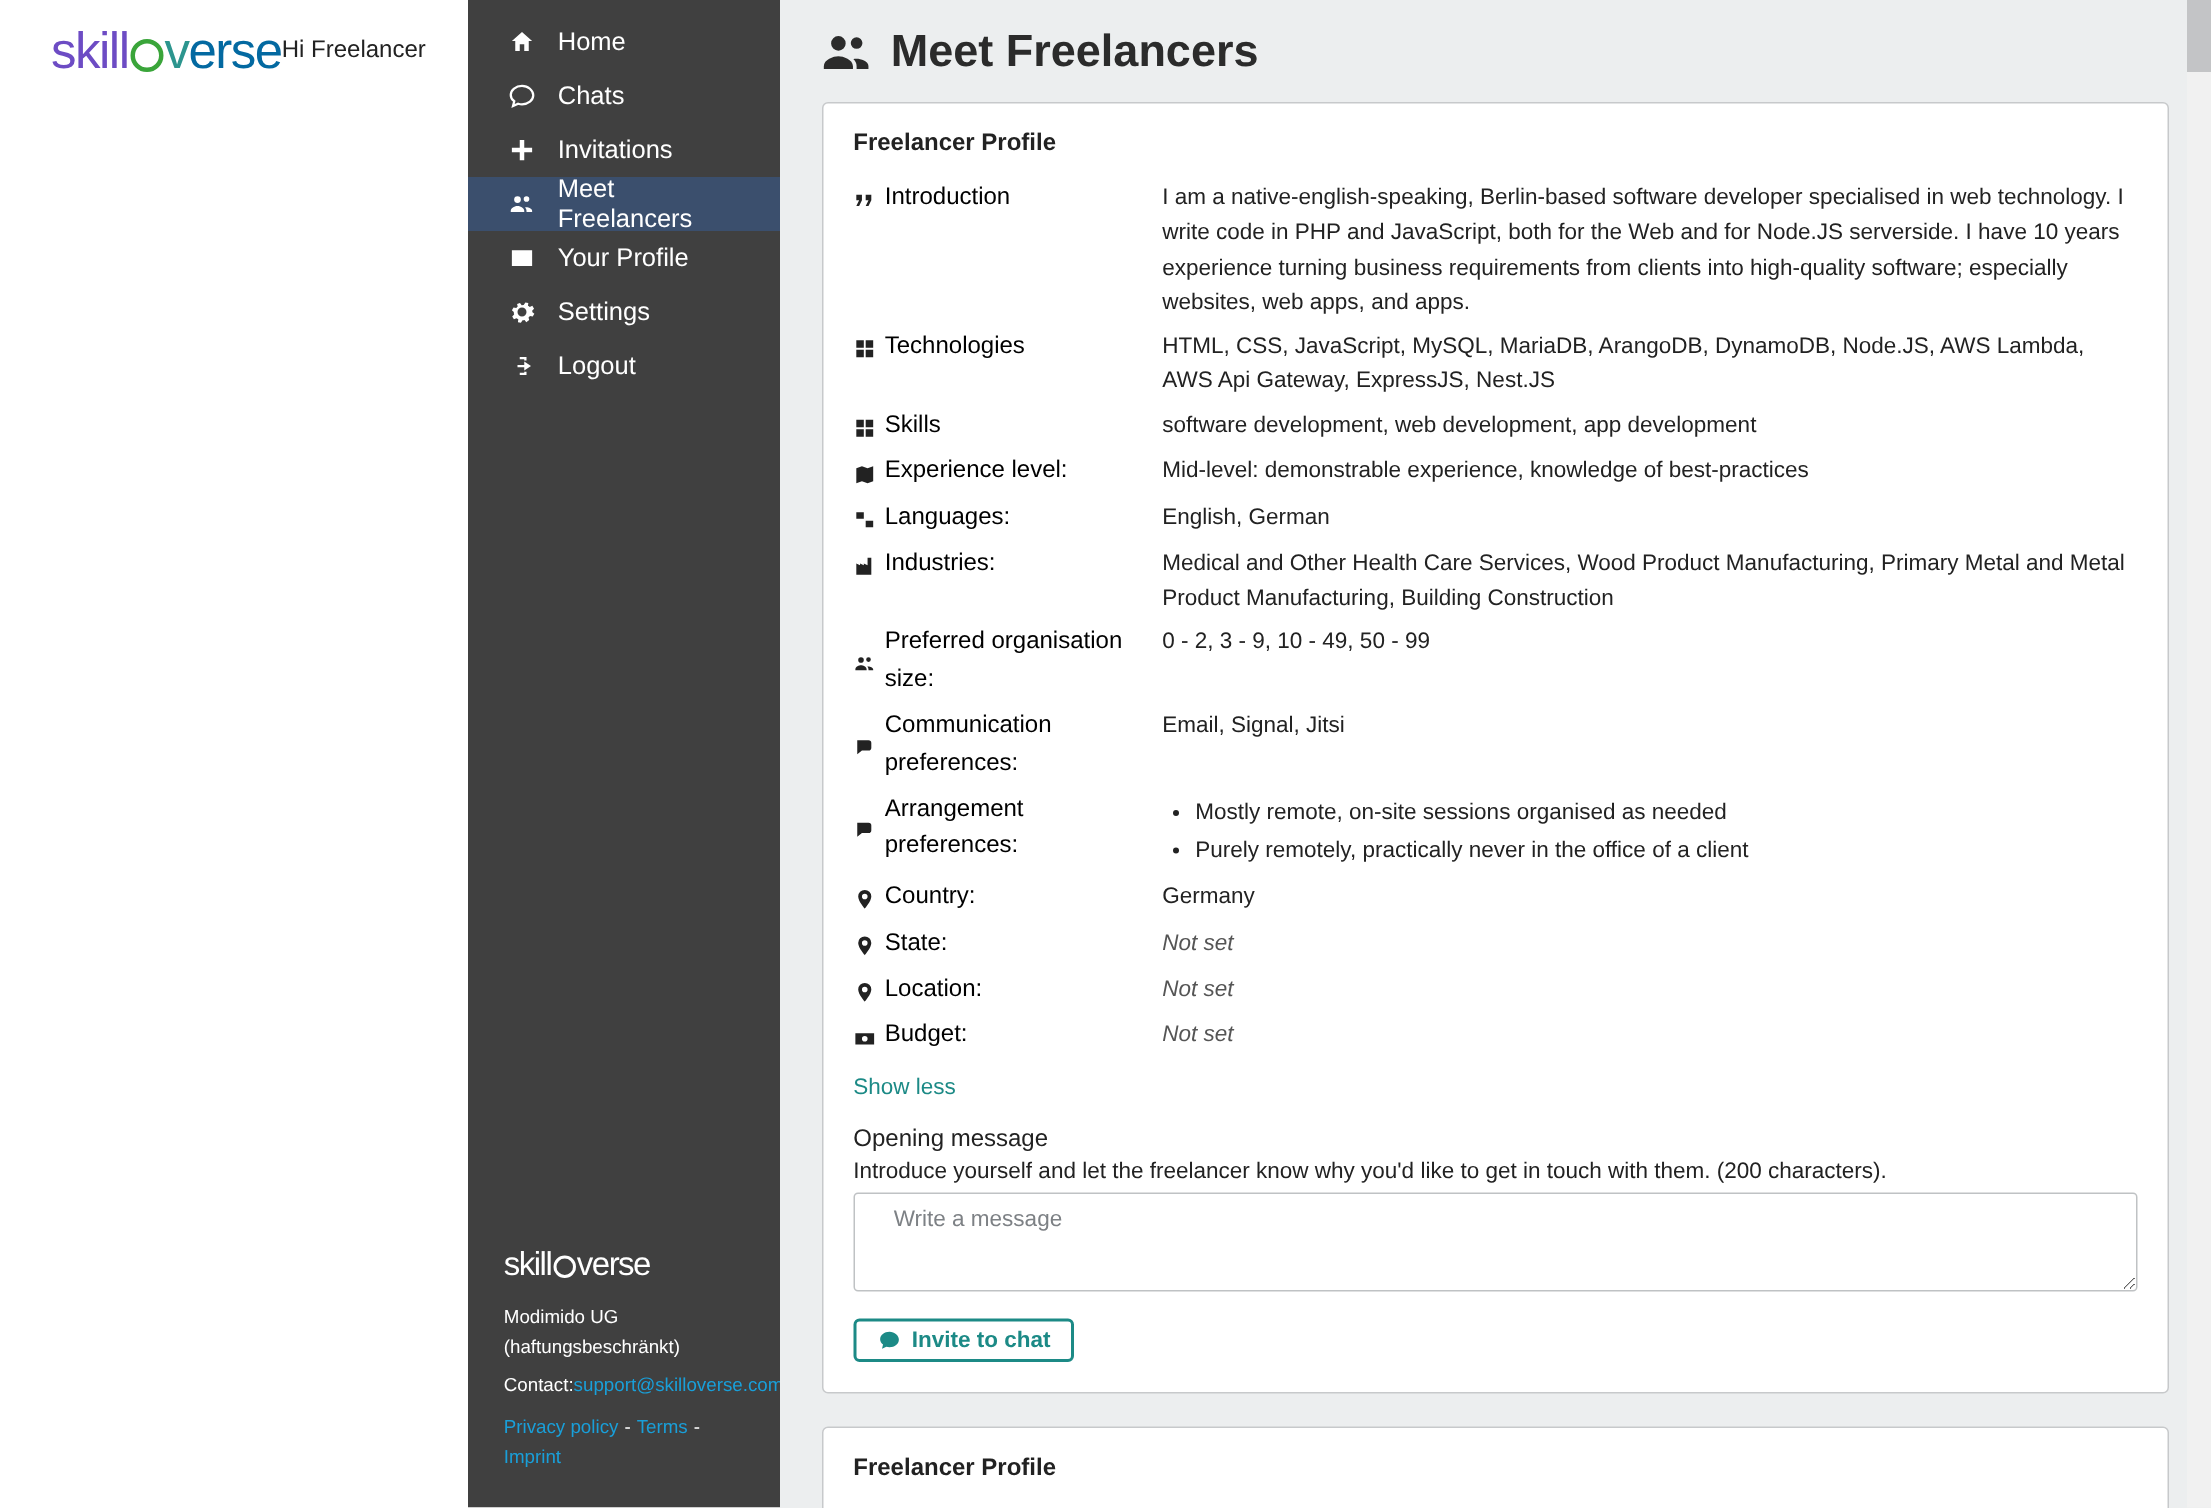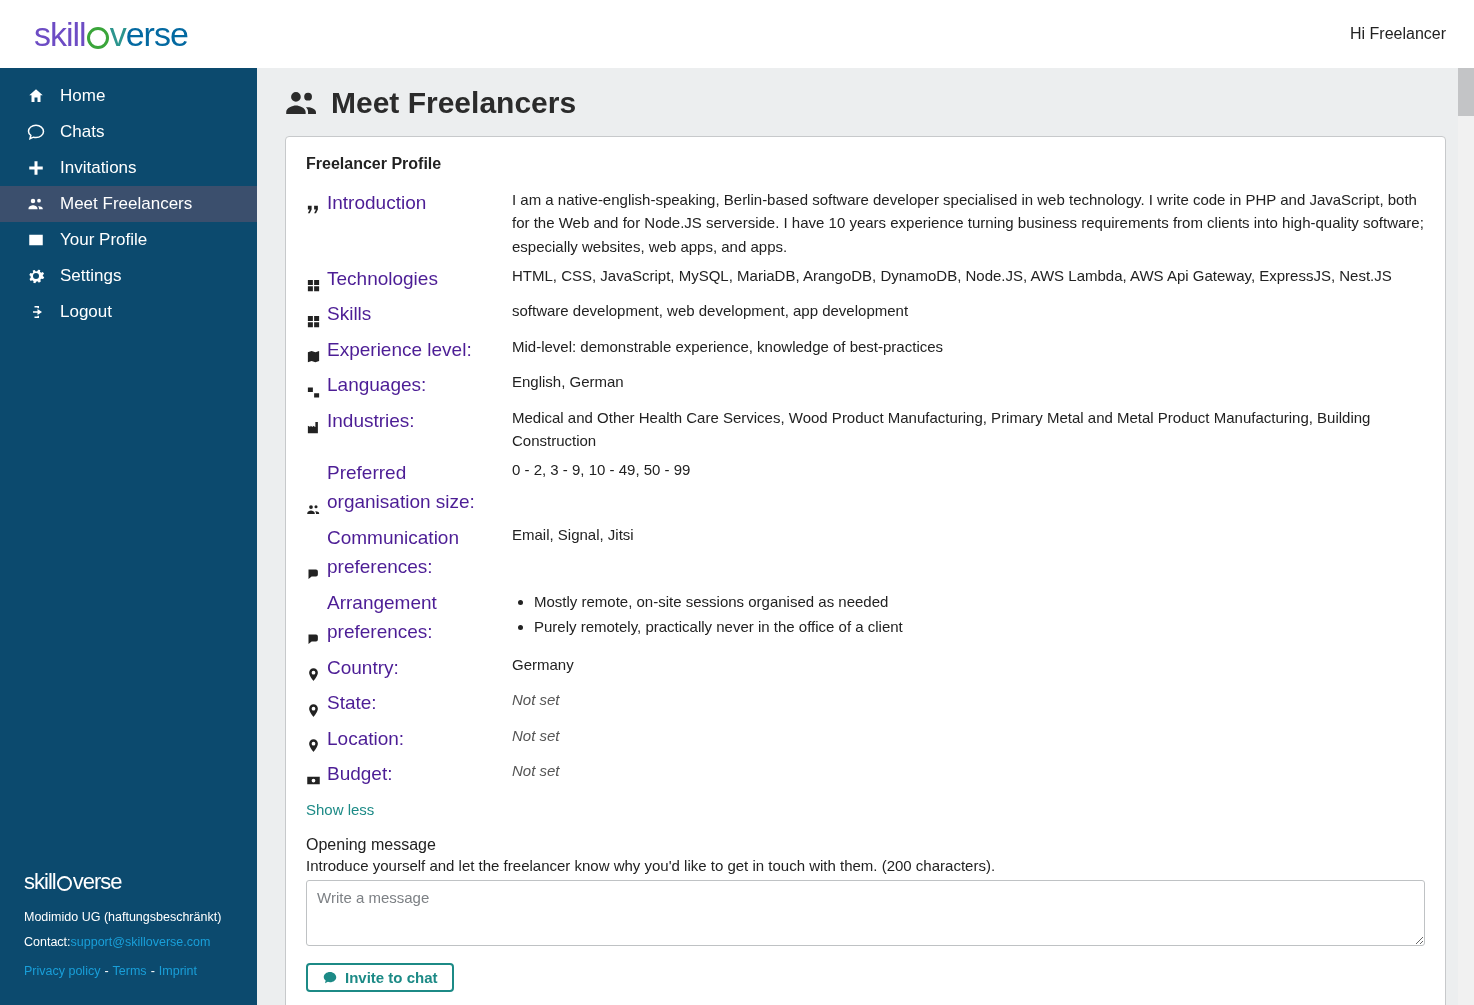--- a/index.html
+++ b/index.html
@@ -1,54 +1,54 @@
 <!DOCTYPE html>
 <html><head>
 <meta charset="utf-8">
 <style>
 *{box-sizing:border-box;margin:0;padding:0}
 body{font-family:"Segoe UI",-apple-system,Helvetica,Arial,sans-serif;font-size:15px;color:#222;background:#fff;overflow:hidden}
-.app{display:flex;flex-direction:column;height:1005px;width:1474px}
+.app{display:flex;height:1005px;width:1474px}
 .topbar{height:68px;display:flex;align-items:center;justify-content:space-between;padding:0 28px 0 34px;background:#fff}
 .logo{font-family:'Helvetica Neue',sans-serif;font-size:34px;font-weight:400;letter-spacing:-1px;display:flex;align-items:baseline}
 .logo .a{color:#6d4cc4}
 .logo .b{color:#2c958e}
 .logo .c{color:#0369a1}
 .logo .bigO{display:inline-block;width:22px;height:22px;border:3px solid #3aa53a;border-radius:50%;margin:0 1px;position:relative;top:3px}
 .greeting{font-size:16px;color:#222}
 .body{flex:1;display:flex;min-height:0}
-.sidebar{width:257px;background:#0c4a6e;color:#fff;display:flex;flex-direction:column}
+.sidebar{width:208px;background:#404040;color:#fff;display:flex;flex-direction:column}
 .nav{list-style:none;padding-top:10px}
 .nav li{display:flex;align-items:center;height:36px;padding:0 16px 0 24px;font-size:17px;cursor:pointer}
 .nav li.active{background:#3b4f6d}
 .nav .icon{width:24px;display:inline-flex;justify-content:center;margin-right:12px}
 .nav svg{fill:#fff;width:18px;height:18px}
 .sidefoot{margin-top:auto;padding:12px 24px 24px;font-size:12.5px;line-height:1.55;color:#fff}
 .sidefoot .logo{font-size:22px;margin-bottom:6px}
 .sidefoot .logo .bigO{width:15px;height:15px;border-width:2px;top:2px}
 .sidefoot a{color:#199fd9;text-decoration:none}
 .sidefoot .row{color:#fff}
 .sidefoot .links{margin-top:6px}
 .sidefoot .links span.sep{color:#fff;margin:0 4px}
 .main{flex:1;background:#eceeef;overflow-y:auto;padding:18px 28px 28px 28px;position:relative}
 .main h1{font-size:30px;font-weight:800;color:#2b2b2b;display:flex;align-items:center;gap:12px;margin-bottom:16px}
 .main h1 svg{width:34px;height:28px;fill:#2b2b2b}
 .card{background:#fff;border:1px solid #c7c9cb;border-radius:4px;padding:18px 20px 20px;margin-bottom:22px}
 .card h3{font-size:16px;font-weight:700;margin-bottom:12px;color:#222}
 .row{display:flex;align-items:flex-start;padding:3px 0;line-height:1.55}
-.row .lab{width:206px;min-width:206px;display:flex;align-items:flex-end;gap:6px;font-size:19px;color:#4c1d95}
+.row .lab{width:206px;min-width:206px;display:flex;align-items:center;gap:6px;font-size:16px;color:#000000}
 .row .lab svg{width:15px;height:15px;fill:#222;flex-shrink:0;margin-top:3px}
 .row .val{flex:1;font-size:15px;color:#222}
 .row .val.muted{font-style:italic;color:#555}
 .row ul{list-style:disc;padding-left:22px}
 .row ul li{margin:2px 0}
 .showless{color:#1c8a86;font-weight:400;font-size:15px;margin-top:10px;display:inline-block;cursor:pointer}
 .opening h4{font-size:16px;font-weight:400;margin-top:18px;margin-bottom:3px}
 .opening p{font-size:15px;margin-bottom:6px}
-textarea{width:100%;height:66px;border:1px solid #bfc2c4;border-radius:3px;padding:8px 10px;font-family:inherit;font-size:15px;resize:both}
+textarea{width:100%;height:66px;border:1px solid #bfc2c4;border-radius:3px;padding:8px 26px;font-family:inherit;font-size:15px;resize:both}
 textarea::placeholder{color:#7d8185}
 .invite{margin-top:14px;border:2px solid #1c8a86;background:#fff;color:#1c8a86;font-weight:700;font-size:15px;padding:4px 14px;border-radius:4px;display:inline-flex;align-items:center;gap:7px;cursor:pointer}
 .invite svg{width:16px;height:15px;fill:#1c8a86}
 .scrollbar{position:absolute;right:0;top:0;width:16px;height:100%;background:#f1f1f1}
 .thumb{position:absolute;right:0;top:0;width:16px;height:48px;background:#c3c4c6}
 .arr{position:absolute;right:3px;width:10px;height:10px}
 .arr.up{top:3px}
 .arr svg{fill:#666;width:10px;height:10px}
 </style>
 </head>

